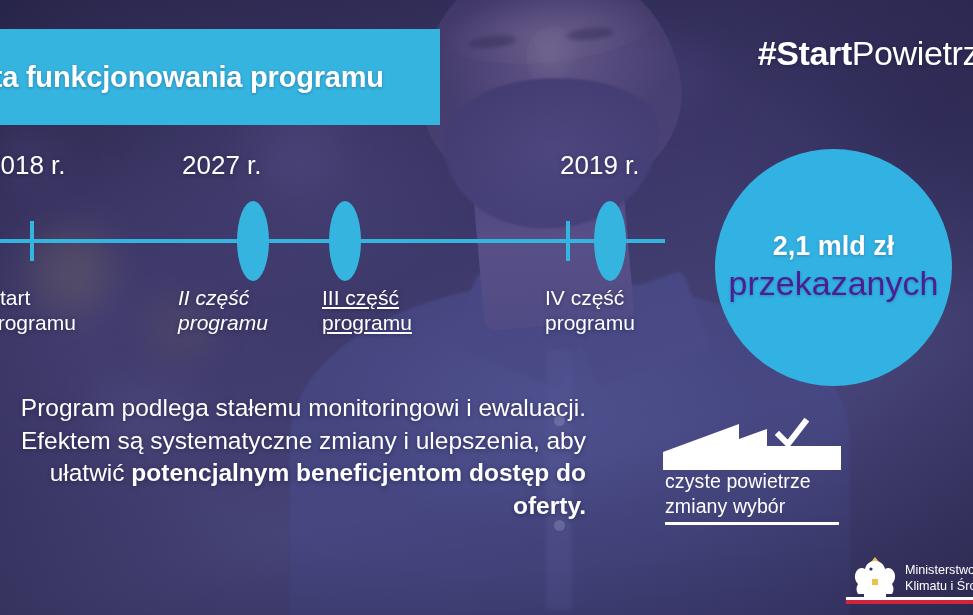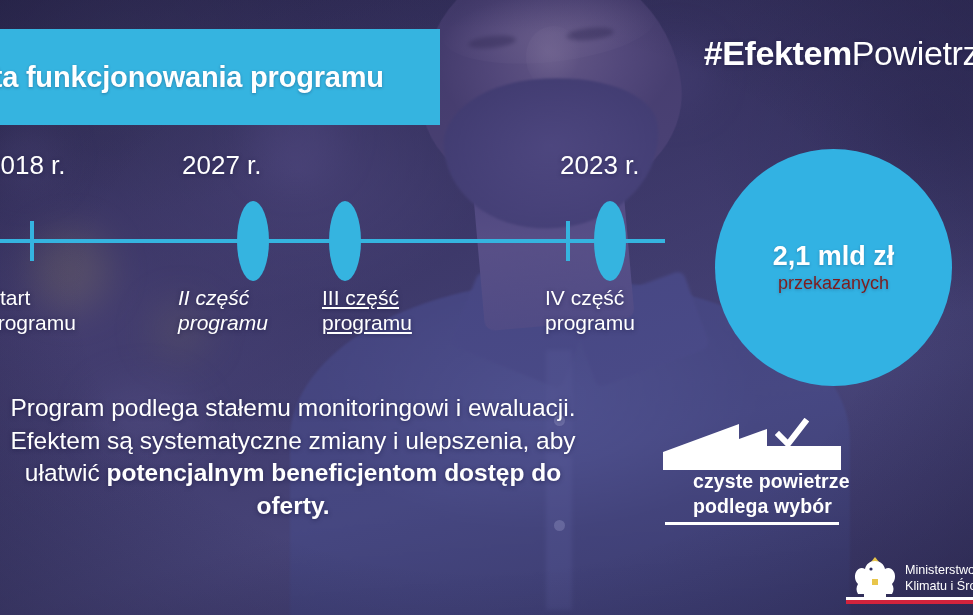--- a/index.html
+++ b/index.html
@@ -120,39 +120,39 @@
     text-shadow:0 1px 4px rgba(20,20,60,.5);
   }
   .tl-cap{
     position:absolute;top:136px;font-size:21px;line-height:1.18;color:#ffffff;
     white-space:pre-line;text-shadow:0 1px 4px rgba(20,20,60,.5);
   }
 
   
   .para{
     position:absolute;left:0px;top:392px;width:586px;
-    text-align:center;color:#ffffff;font-size:24.5px;line-height:1.33;
+    text-align:right;color:#ffffff;font-size:24.5px;line-height:1.33;
     text-shadow:0 1px 4px rgba(20,20,60,.5);
   }
   .para b{font-weight:bold;}
 
   
   .circle{
     position:absolute;left:715px;top:149px;width:237px;height:237px;border-radius:50%;
     background:#32b2e3;display:flex;flex-direction:column;align-items:center;justify-content:center;
   }
   .circle .c1{font-size:27px;font-weight:bold;color:#fff;line-height:1.22;text-shadow:0 1px 3px rgba(20,40,80,.3);}
-  .circle .c2,.circle .c3{font-size:18px;color:#7f1d1d;line-height:1.22;text-shadow:0 1px 3px rgba(20,40,80,.3);}
+  .circle .c2,.circle .c3{font-size:34px;color:#4c1d95;line-height:1.22;text-shadow:0 1px 3px rgba(20,40,80,.3);}
 
   
   .cp-logo{position:absolute;left:663px;top:418px;width:178px;height:112px;}
   .cp-roof{position:absolute;left:0;top:0;width:178px;height:52px;}
   .cp-check{position:absolute;left:112px;top:0px;width:34px;height:34px;}
   .cp-l1,.cp-l2{
-    position:absolute;left:2px;color:#ffffff;font-weight:bold;font-size:19.5px;letter-spacing:.1px;white-space:nowrap;margin-left:28px;
+    position:absolute;left:2px;color:#ffffff;font-weight:normal;font-size:19.5px;letter-spacing:.1px;white-space:nowrap;
   }
   .cp-l1{top:52px;}
   .cp-l2{top:77px;}
   .cp-rule{position:absolute;left:2px;top:104px;width:174px;height:3px;background:#ffffff;}
 
   
   .ministry{position:absolute;left:852px;top:548px;width:130px;height:62px;display:flex;align-items:center;}
   .eagle{width:46px;height:52px;flex:0 0 auto;}
   .min-text{margin-left:7px;color:#ffffff;font-size:12.6px;line-height:1.24;white-space:nowrap;}
   .min-rule{position:absolute;left:-6px;bottom:6px;width:150px;height:4px;background:#d2233c;}
@@ -192,35 +192,35 @@
     <div class="bg-vig"></div>
   </div>
 
   <div class="layer">
 
     <div class="title-bar">
       <div class="title-text">Data funkcjonowania programu</div>
     </div>
 
     <div class="hashtag">
-      <b>#Efektem</b><span>Powietrz</span>
+      <b>#Start</b><span>Powietrz</span>
     </div>
 
     <div class="timeline">
       <div class="tl-line"></div>
 
       <div class="tl-tick" style="left:30px;"></div>
       <div class="tl-node" style="left:237px;"></div>
       <div class="tl-node" style="left:329px;"></div>
       <div class="tl-tick" style="left:566px;"></div>
       <div class="tl-node" style="left:594px;"></div>
 
       <div class="tl-year" style="left:-14px;">2018 r.</div>
       <div class="tl-year" style="left:182px;">2027 r.</div>
-      <div class="tl-year" style="left:560px;">2023 r.</div>
+      <div class="tl-year" style="left:560px;">2019 r.</div>
 
       <div class="tl-cap" style="left:-14px;">Start
 programu</div>
       <div class="tl-cap" style="left:178px;font-style:italic;">II część
 programu</div>
       <div class="tl-cap" style="left:322px;text-decoration:underline;">III część
 programu</div>
       <div class="tl-cap" style="left:545px;">IV część
 programu</div>
     </div>
@@ -233,21 +233,21 @@
     </div>
 
     <div class="cp-logo">
       <svg class="cp-roof" viewBox="0 0 178 52">
         <path d="M0 52 L0 34 L76 6 L76 21 L104 11 L104 28 L178 28 L178 52 Z" fill="#ffffff"></path>
       </svg>
       <svg class="cp-check" viewBox="0 0 34 34">
         <path d="M4 17 L13 26 L30 4" stroke="#ffffff" stroke-width="6" fill="none" stroke-linecap="square"></path>
       </svg>
       <div class="cp-l1">czyste powietrze</div>
-      <div class="cp-l2">podlega wybór</div>
+      <div class="cp-l2">zmiany wybór</div>
       <div class="cp-rule"></div>
     </div>
 
     <div class="ministry">
       <svg class="eagle" viewBox="0 0 46 52">
         <path d="M23 4 L19 9 L27 9 Z" fill="#e8c54a"></path>
         <path d="M23 8 C18 8 14 11 13 16 C10 14 6 15 4 19 C2 23 3 28 6 31 C4 34 4 38 6 41 L12 41 L12 45 L34 45 L34 41 L40 41 C42 38 42 34 40 31 C43 28 44 23 42 19 C40 15 36 14 33 16 C32 11 28 8 23 8 Z" fill="#ffffff"></path>
         <circle cx="19" cy="16" r="1.6" fill="#2b2b5c"></circle>
         <path d="M14 45 L32 45 L32 48 L14 48 Z" fill="#e8c54a"></path>
         <path d="M20 26 L26 26 L26 32 L20 32 Z" fill="#e8c54a"></path>

